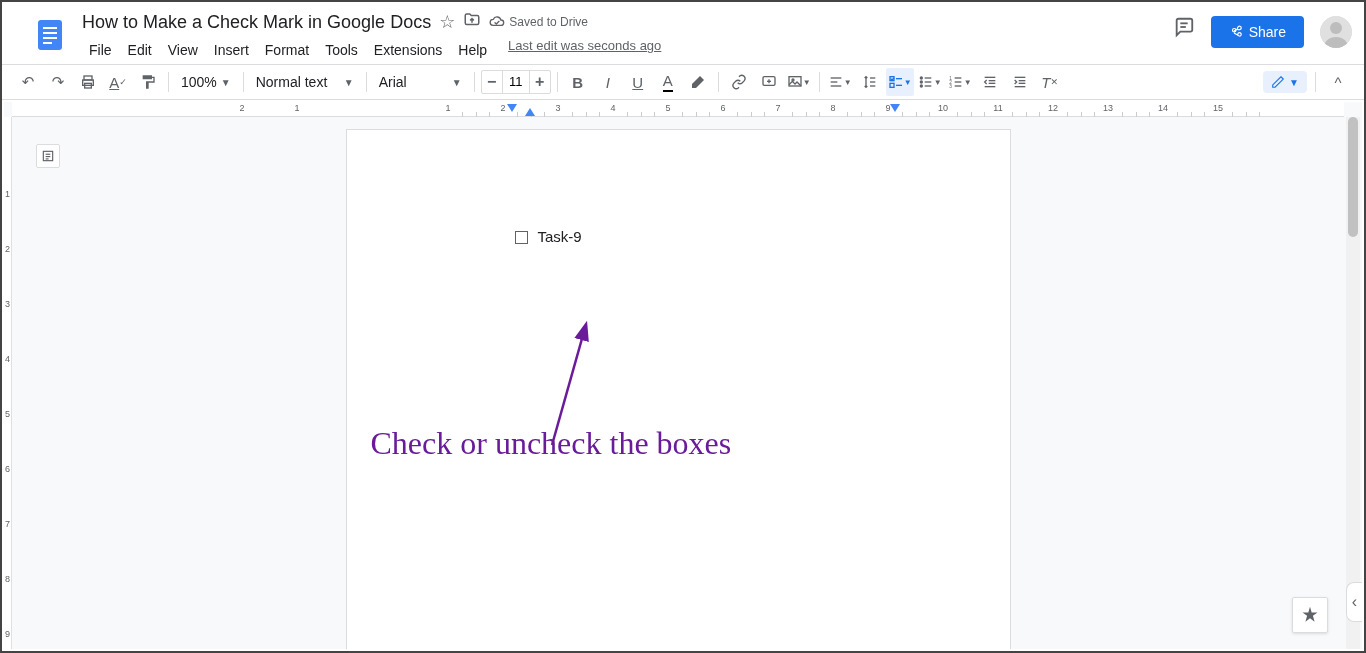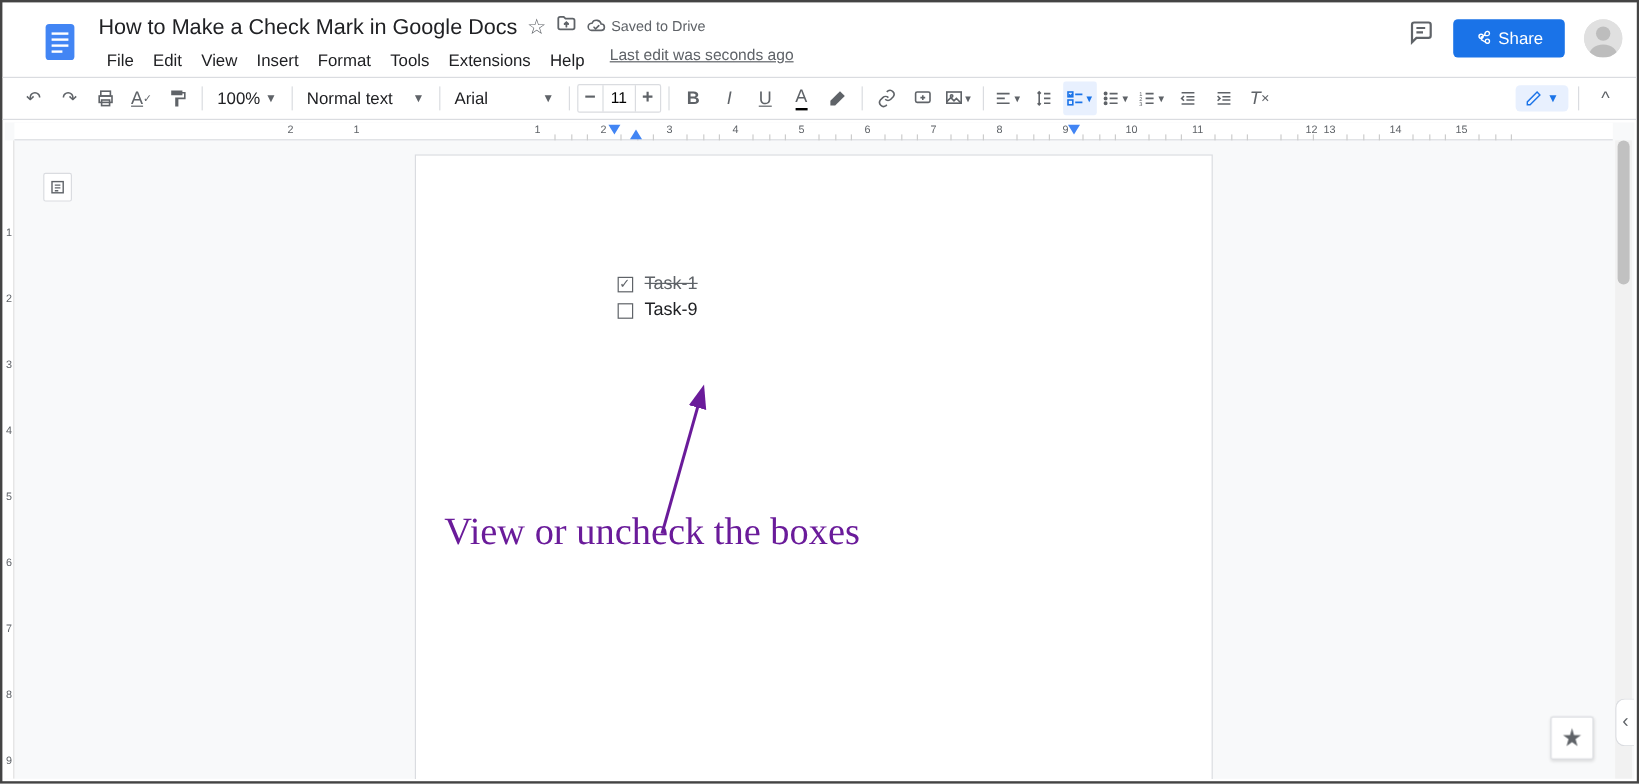--- a/index.html
+++ b/index.html
@@ -321,21 +321,21 @@
       <span class="tick" style="left: 903.5px;"></span>
       <span class="tick" style="left: 917.25px;"></span>
       <span class="num" style="left: 931px;">10</span>
       <span class="tick" style="left: 944.75px;"></span>
       <span class="tick" style="left: 958.5px;"></span>
       <span class="tick" style="left: 972.25px;"></span>
       <span class="num" style="left: 986px;">11</span>
       <span class="tick" style="left: 999.75px;"></span>
       <span class="tick" style="left: 1013.5px;"></span>
       <span class="tick" style="left: 1027.25px;"></span>
-      <span class="num" style="left: 1081px; text-align: right;">12</span>
+      <span class="num" style="left: 1041px; text-align: right;">12</span>
       <span class="tick" style="left: 1054.75px;"></span>
       <span class="tick" style="left: 1068.5px;"></span>
       <span class="tick" style="left: 1082.25px;"></span>
       <span class="num" style="left: 1096px;">13</span>
       <span class="tick" style="left: 1109.75px;"></span>
       <span class="tick" style="left: 1123.5px;"></span>
       <span class="tick" style="left: 1137.25px;"></span>
       <span class="num" style="left: 1151px;">14</span>
       <span class="tick" style="left: 1164.75px;"></span>
       <span class="tick" style="left: 1178.5px;"></span>
@@ -364,37 +364,33 @@
         <rect x="4" y="4" width="16" height="16"></rect>
         <line x1="8" y1="9" x2="16" y2="9"></line>
         <line x1="8" y1="13" x2="16" y2="13"></line>
         <line x1="8" y1="17" x2="13" y2="17"></line>
       </svg>
     </div>
   <div class="page-area">
     <div class="page">
       <div class="task-list" id="tasklist">
           <div class="task-row">
-            <span class="cb checked"></span>
-            <span class="strike">Task-1</span>
-          </div>
-          <div class="task-row">
             <span class="cb"></span>
             <span>Task-9</span>
           </div>
         </div>
       <svg class="annotation-arrow" width="60" height="130">
           <defs>
             <marker id="ah" markerWidth="10" markerHeight="10" refX="5" refY="3" orient="auto">
               <path d="M0,0 L8,3 L0,6 z" fill="#6a1b9a"></path>
             </marker>
           </defs>
           <line x1="5" y1="125" x2="38" y2="8" stroke="#6a1b9a" stroke-width="2.5" marker-end="url(#ah)"></line>
         </svg>
-      <div class="annotation-text">View or uncheck the boxes</div>
+      <div class="annotation-text">Check or uncheck the boxes</div>
     </div>
   </div>
   <div class="scrollbar">
       <div class="thumb"></div>
     </div>
   <div class="side-collapse">‹</div>
   <div class="explore-btn">
       <svg width="20" height="20" viewBox="0 0 24 24" fill="#5f6368">
         <path d="M12 2l2 7h7l-5.5 4 2 7L12 16l-5.5 4 2-7L3 9h7z"></path>
       </svg>

